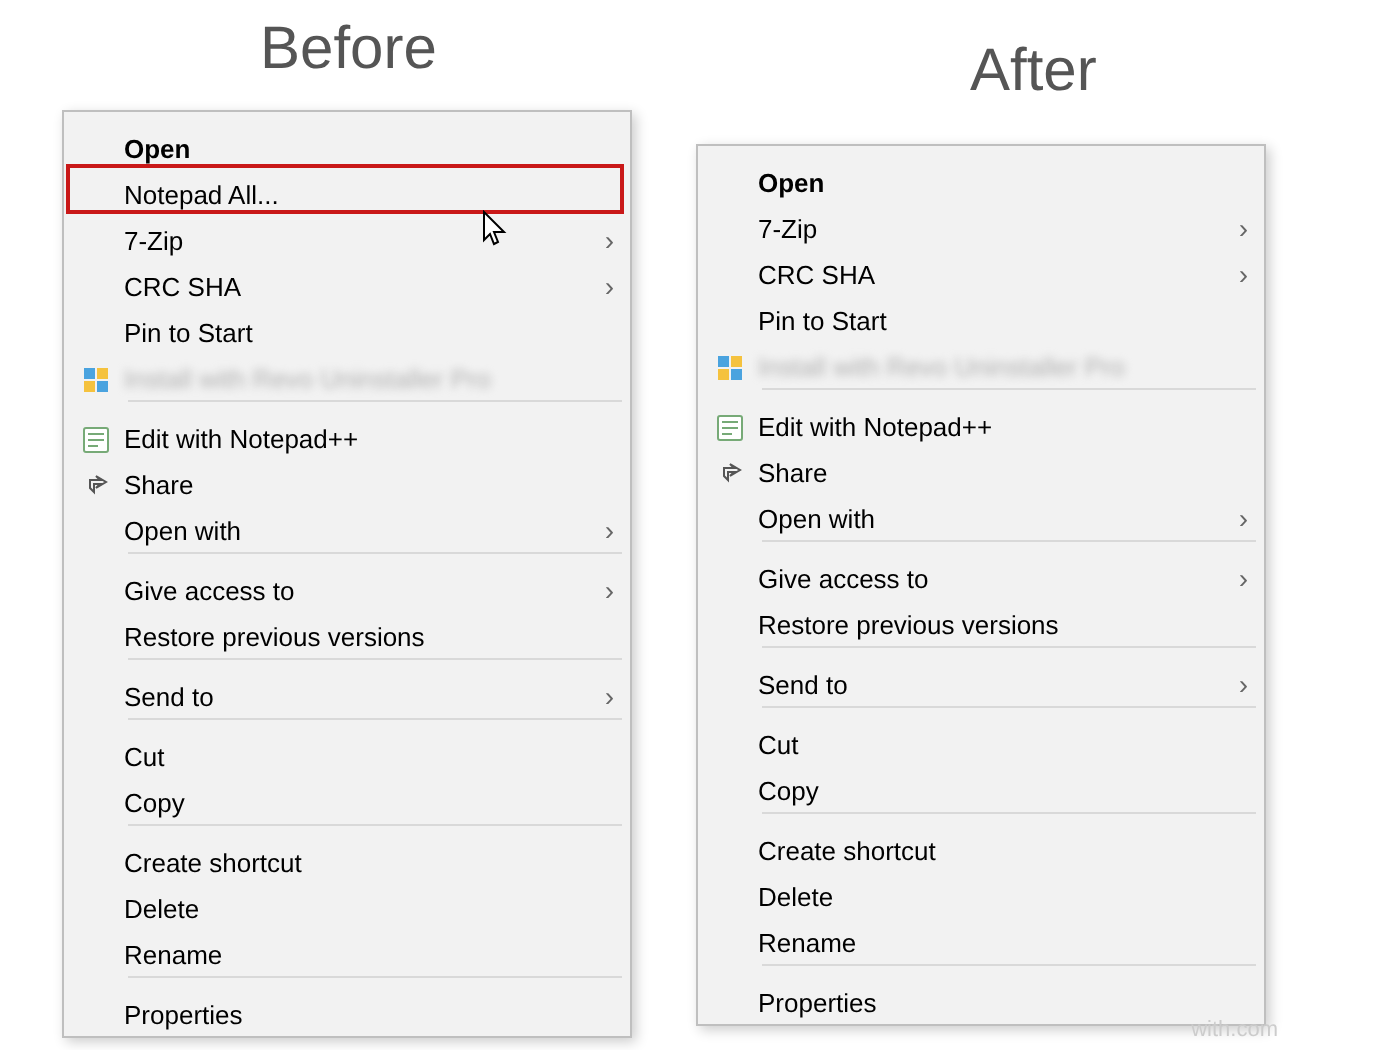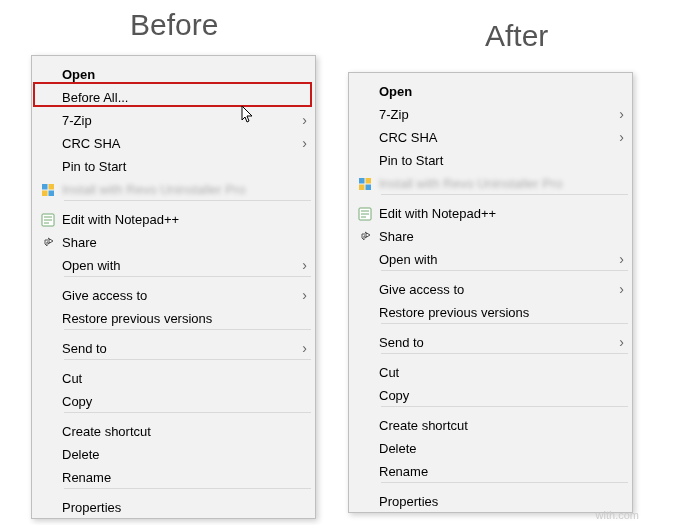--- a/index.html
+++ b/index.html
@@ -29,21 +29,21 @@
   <div class="title t-before">Before</div>
   <div class="title t-after">After</div>
 
   <div class="menu m-before">
     <div class="row">
       <span class="ic"></span>
       <span class="lbl bold">Open</span>
     </div>
     <div class="row">
       <span class="ic"></span>
-      <span class="lbl">Before All...</span>
+      <span class="lbl">Notepad All...</span>
     </div>
     <div class="row">
       <span class="ic"></span>
       <span class="lbl">7-Zip</span>
       <span class="arr">›</span>
     </div>
     <div class="row">
       <span class="ic"></span>
       <span class="lbl">CRC SHA</span>
       <span class="arr">›</span>

